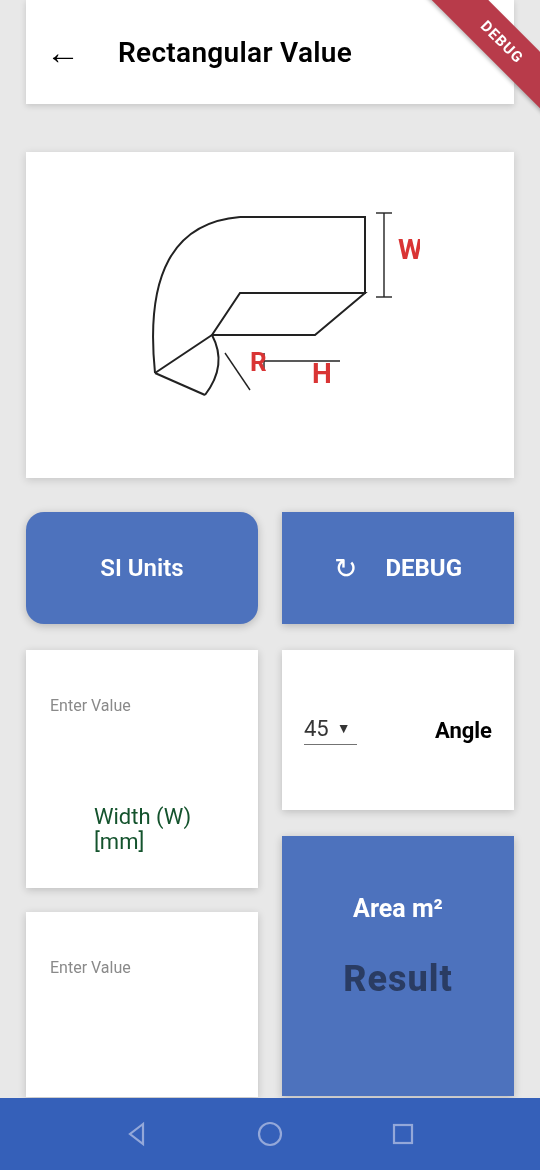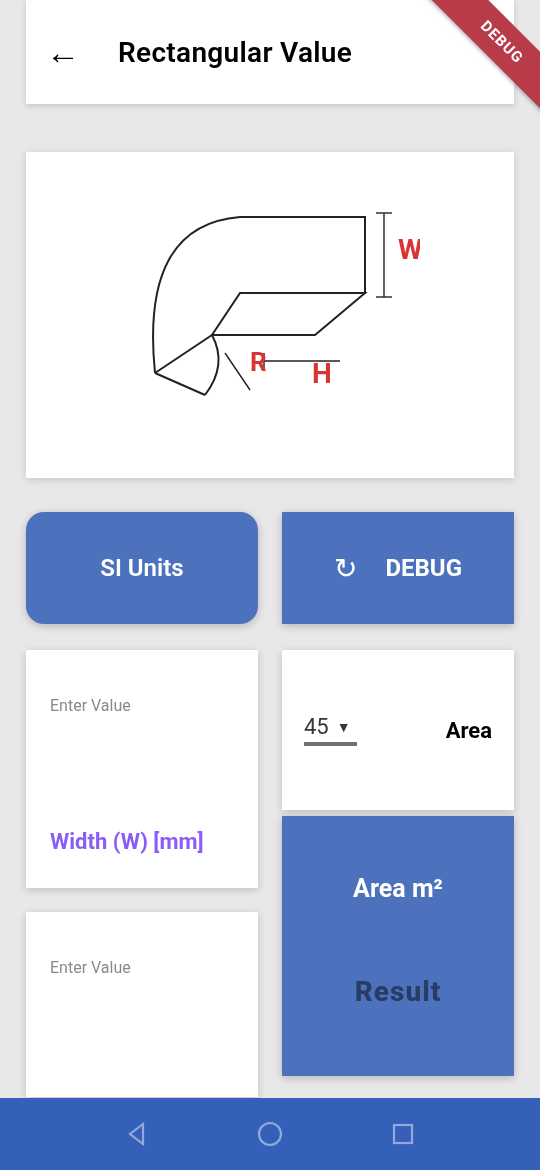--- a/index.html
+++ b/index.html
@@ -47,47 +47,47 @@
     }
     .reset-icon { font-size: 28px; font-weight: 400; }
 
     .width-card {
       position: absolute; top: 650px; left: 26px; width: 232px; height: 238px;
       background: #fff; box-shadow: 0 2px 8px rgba(0,0,0,0.18);
       display: flex; flex-direction: column; justify-content: space-between;
       padding: 46px 24px 34px 24px;
     }
     .placeholder-txt { color: #8a8a8a; font-size: 16px; }
-    .field-label { color: #8b5cf6; font-size: 22px; font-weight: 700; }
+    .field-label { color: #14532d; font-size: 22px; font-weight: 400; margin-left: 44px; }
 
     .angle-card {
       position: absolute; top: 650px; left: 282px; width: 232px; height: 160px;
       background: #fff; box-shadow: 0 2px 8px rgba(0,0,0,0.18);
       display: flex; align-items: center; justify-content: space-between;
       padding: 0 22px 0 22px;
     }
-    .angle-select { display: flex; align-items: center; gap: 6px; font-size: 22px; color: #353535; border-bottom: 4px solid #737373; padding-bottom: 3px; padding-right: 6px; cursor: pointer; }
+    .angle-select { display: flex; align-items: center; gap: 6px; font-size: 22px; color: #353535; border-bottom: 1px solid #737373; padding-bottom: 3px; padding-right: 6px; cursor: pointer; }
     .angle-caret { font-size: 14px; margin-left: 2px; }
     .angle-label { color: #000; font-size: 22px; font-weight: 700; }
 
     .height-card {
       position: absolute; top: 912px; left: 26px; width: 232px; height: 185px;
       background: #fff; box-shadow: 0 2px 8px rgba(0,0,0,0.18);
       display: flex; flex-direction: column; justify-content: space-between;
       padding: 46px 24px 20px 24px;
     }
 
     .result-card {
-      position: absolute; top: 816px; left: 282px; width: 232px; height: 260px;
+      position: absolute; top: 836px; left: 282px; width: 232px; height: 260px;
       background: #4d72bd; box-shadow: 0 2px 8px rgba(0,0,0,0.22);
       display: flex; flex-direction: column; align-items: center;
-      padding-top: 58px; gap: 72px;
+      padding-top: 58px; gap: 35px;
     }
     .area-title { color: #fff; font-size: 25px; font-weight: 700; }
-    .result-txt { color: #2a3c63; font-size: 28px; font-weight: 800; letter-spacing: 1px; }
+    .result-txt { color: #2a3c63; font-size: 36px; font-weight: 800; letter-spacing: 1px; }
 
     .navbar {
       position: absolute; bottom: 0; left: 0; width: 540px; height: 72px;
       background: #3560b9; display: flex; align-items: center; justify-content: space-around;
       padding: 0 70px;
     }
     .nav-btn { width: 34px; height: 34px; display: flex; align-items: center; justify-content: center; cursor: pointer; }
     .nav-btn svg { stroke: #94a8d9; fill: none; stroke-width: 2.2; }
   </style>
 </head>
@@ -148,21 +148,21 @@
   <div class="width-card">
     <div class="placeholder-txt">Enter Value</div>
     <div class="field-label">Width (W) [mm]</div>
   </div>
 
   <div class="angle-card">
     <div class="angle-select">
       <span>45</span>
       <span class="angle-caret">▼</span>
     </div>
-    <div class="angle-label">Area</div>
+    <div class="angle-label">Angle</div>
   </div>
 
   <div class="height-card">
     <div class="placeholder-txt">Enter Value</div>
   </div>
 
   <div class="result-card">
     <div class="area-title">Area m²</div>
     <div class="result-txt">Result</div>
   </div>

